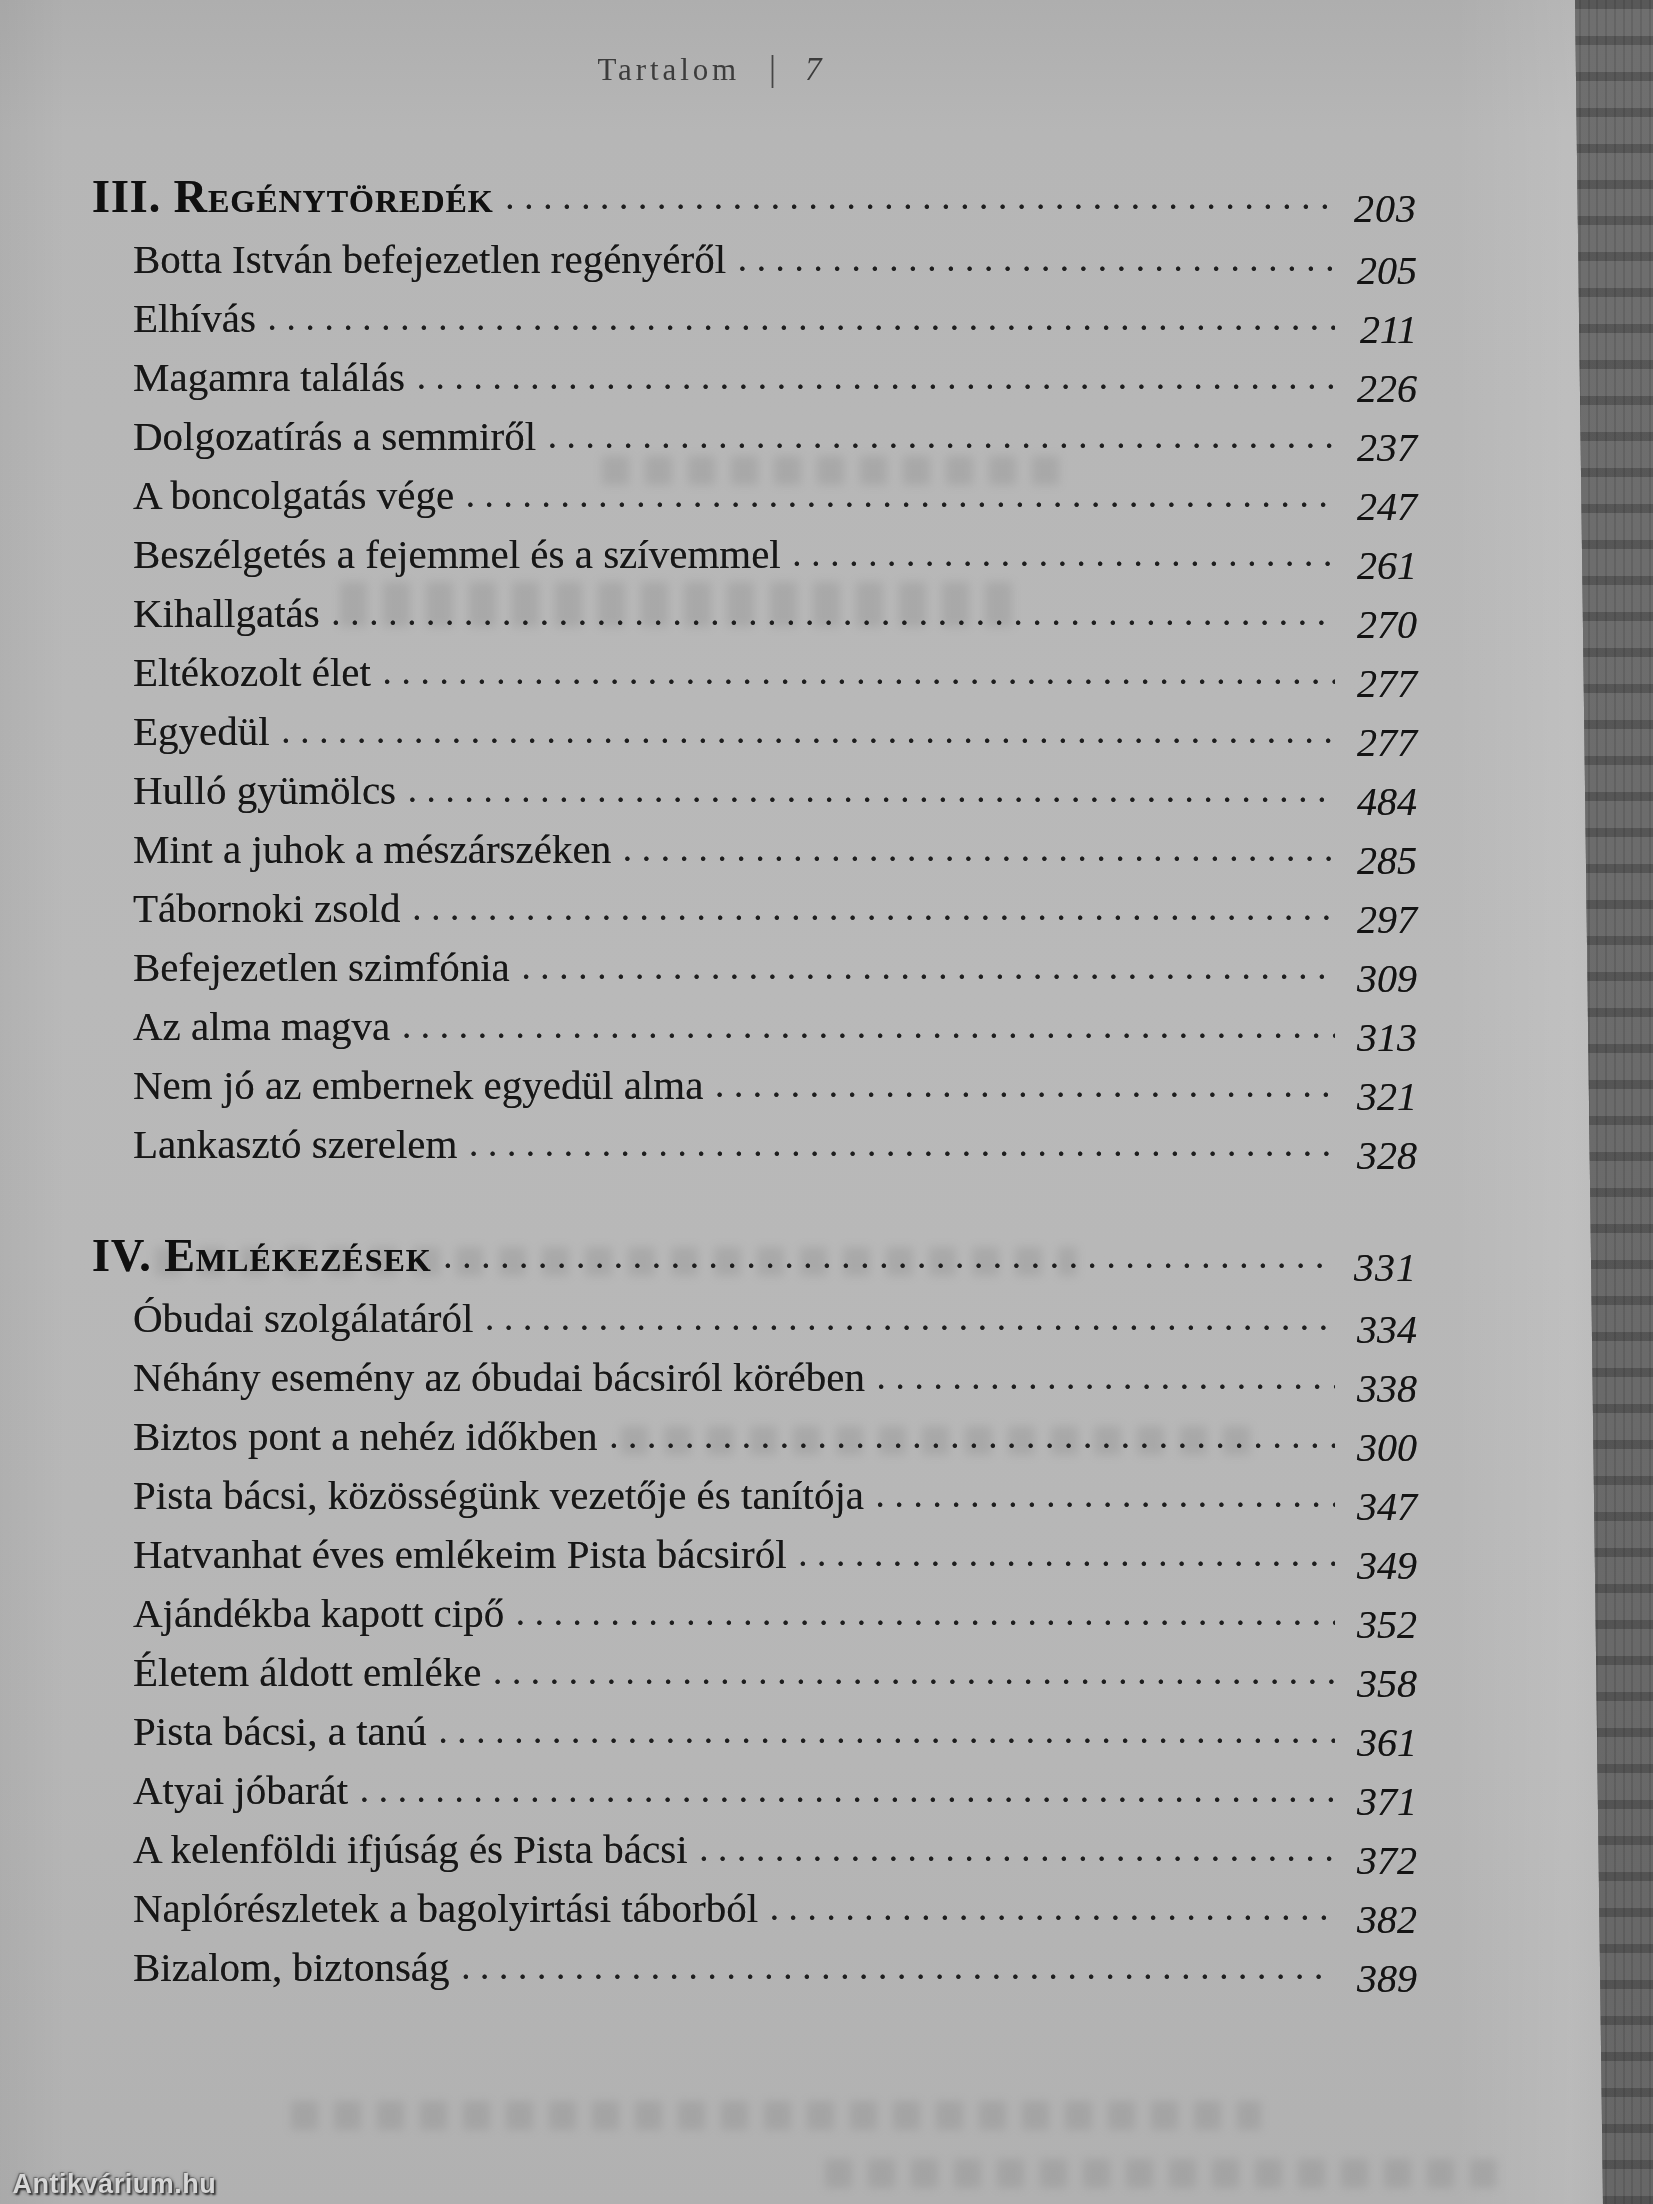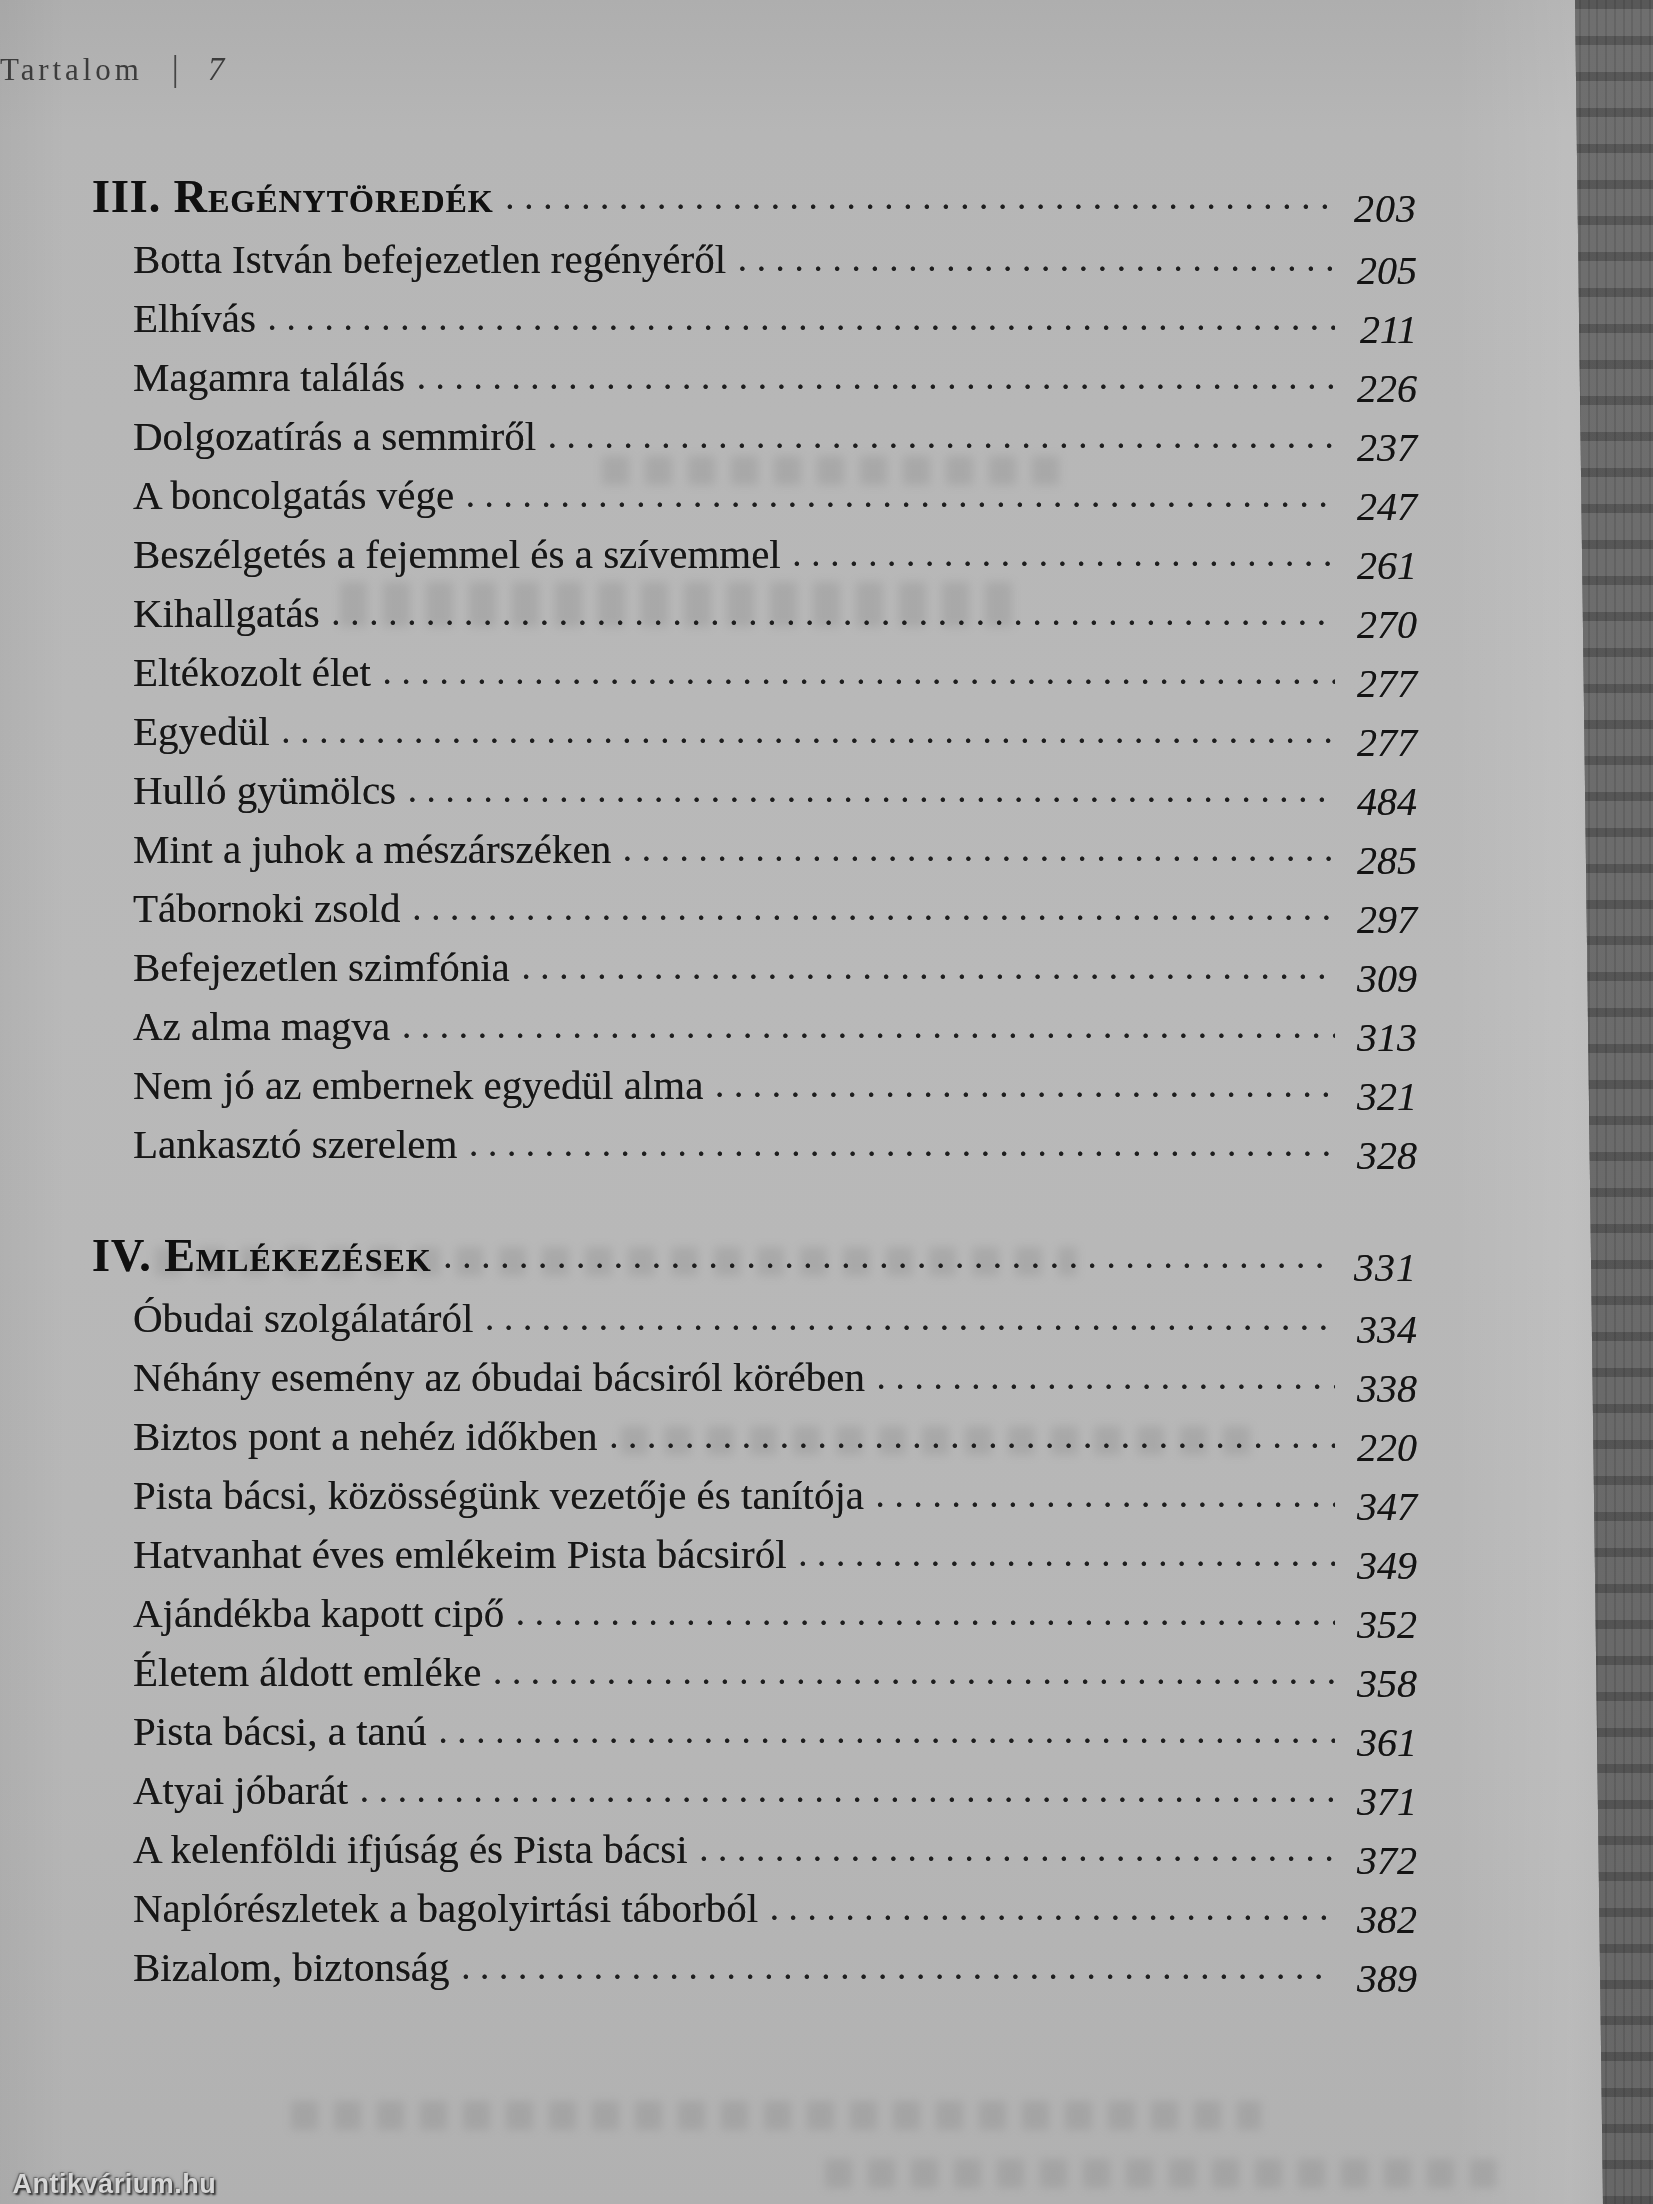--- a/index.html
+++ b/index.html
@@ -45,21 +45,21 @@
     background: repeating-linear-gradient(90deg, #6f6f6f 0 27px, rgba(160,160,160,0) 27px 43px);
     pointer-events: none;
   }
 
   .page-header {
     position: absolute;
     top: 49px;
     left: 0;
     width: 1419px;
     display: flex;
-    justify-content: flex-start;
+    justify-content: center;
     align-items: baseline;
     gap: 29px;
     color: #3c3c3c;
     font-size: 31px;
     letter-spacing: 3.9px;
   }
   .page-header .sep { font-size: 35px; color: #454545; letter-spacing: 0; }
   .page-header .pnum { font-style: italic; font-size: 33px; letter-spacing: 0; }
 
   #toc {
@@ -244,21 +244,21 @@
         <span class="num">334</span>
       </div>
       <div class="row entry">
         <span class="title">Néhány esemény az óbudai bácsiról körében</span>
         <span class="leader">................................................................................................................................................................</span>
         <span class="num">338</span>
       </div>
       <div class="row entry">
         <span class="title">Biztos pont a nehéz időkben</span>
         <span class="leader">................................................................................................................................................................</span>
-        <span class="num">220</span>
+        <span class="num">300</span>
       </div>
       <div class="row entry">
         <span class="title">Pista bácsi, közösségünk vezetője és tanítója</span>
         <span class="leader">................................................................................................................................................................</span>
         <span class="num">347</span>
       </div>
       <div class="row entry">
         <span class="title">Hatvanhat éves emlékeim Pista bácsiról</span>
         <span class="leader">................................................................................................................................................................</span>
         <span class="num">349</span>

